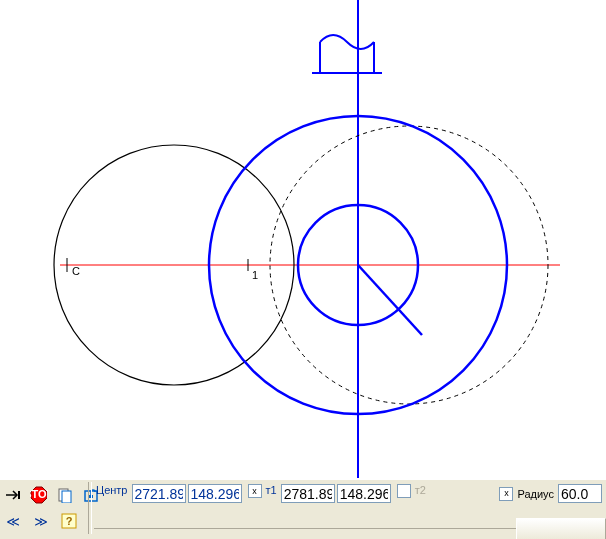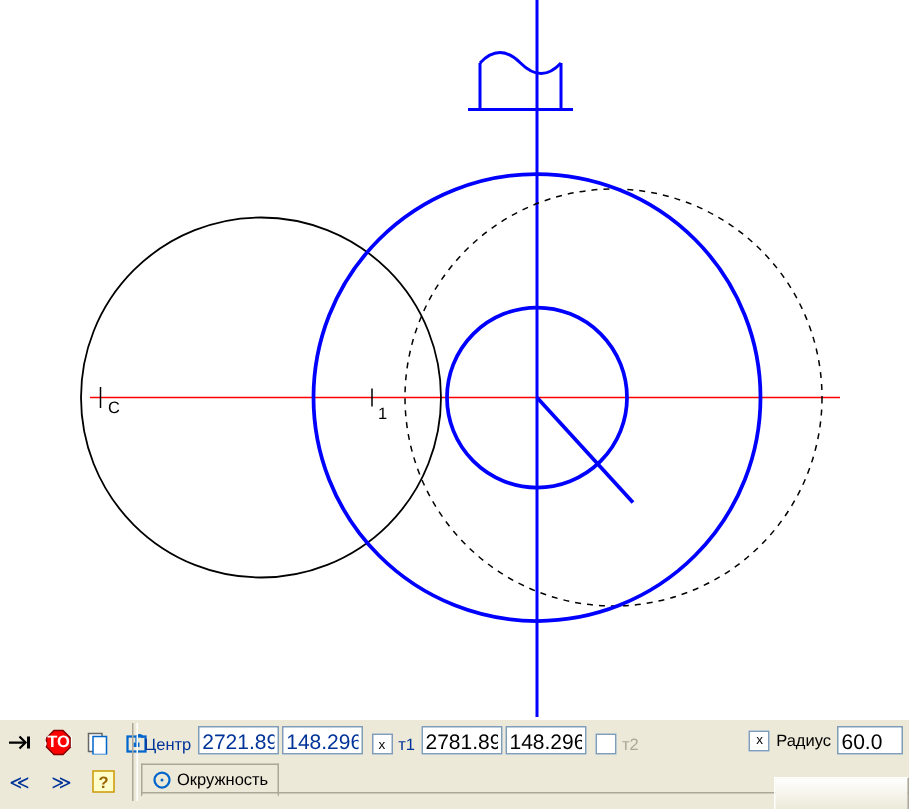--- a/index.html
+++ b/index.html
@@ -3,21 +3,21 @@
 <meta charset="utf-8">
 <style>
   html,body{margin:0;padding:0;width:606px;height:539px;font-family:Arial,sans-serif;font-size:11px;background:#fff;overflow:hidden}
   .canvas{position:relative;width:606px;height:478px;background:#fff}
   .canvas svg{position:absolute;top:0;left:0}
   .panel{position:absolute;top:478px;left:0;width:606px;height:61px;background:#ece9d8;border-top:2px solid #fff}
   .p-left{position:absolute;top:4px;left:2px;display:flex;gap:4px;align-items:center}
   .p-left2{position:absolute;top:30px;left:2px;display:flex;gap:6px;align-items:center}
   .ico{width:20px;height:20px;display:flex;align-items:center;justify-content:center;border:1px solid transparent}
   .sep{position:absolute;top:2px;left:88px;width:2px;height:52px;border-left:1px solid #aca899;border-right:1px solid #fff}
-  .fields{position:absolute;top:4px;left:94px;display:flex;align-items:flex-end;gap:2px}
+  .fields{position:absolute;top:4px;left:94px;display:flex;align-items:flex-start;gap:2px}
   .lbl{color:#003399;padding:0 2px}
   .inp{height:17px;border:1px solid #7f9db9;background:#fff;padding:0 2px;font-size:14px;color:#000}
   .inp.ro{color:#003399}
   .chk{width:12px;height:12px;border:1px solid #7f9db9;background:#fff;display:inline-flex;align-items:center;justify-content:center;margin-left:4px}
   .chk .x{font-size:9px;line-height:9px;color:#000}
   .tab{position:absolute;top:28px;left:94px;display:flex;align-items:flex-end}
   .tabbtn{height:20px;border:1px solid #aca899;border-bottom:1px solid #ece9d8;background:#ece9d8;padding:0 6px;display:flex;align-items:center;gap:3px;margin-top:0;position:relative;top:1px}
   .radius-grp{position:absolute;top:4px;right:4px;display:flex;align-items:center;gap:2px}
   .btn3d{position:absolute;right:0;bottom:0;width:88px;height:21px;border:1px solid #aca899;border-top-color:#fff;border-left-color:#fff;background:linear-gradient(#fff,#ece9d8)}
   svg text{font-family:Arial;font-size:11px}
@@ -113,25 +113,16 @@
   </div>
 
   <div class="radius-grp">
     <span class="chk">
         <span class="x">x</span>
       </span>
     <span class="lbl" style="color:#000">Радиус</span>
     <input class="inp" style="width: 38px;" value="60.0">
   </div>
 
-  <div class="tab">
-    <div class="tabbtn">
-      <svg width="14" height="14">
-          <circle cx="7" cy="7" r="5" fill="none" stroke="#0066cc" stroke-width="1.5"></circle>
-          <circle cx="7" cy="7" r="1" fill="#0066cc"></circle>
-        </svg>
-      <span>Окружность</span>
-    </div>
-  </div>
   <div style="position:absolute;top:48px;left:94px;right:0;height:1px;background:#aca899"></div>
 
   <div class="btn3d"></div>
 </div>
 
 </body></html>

